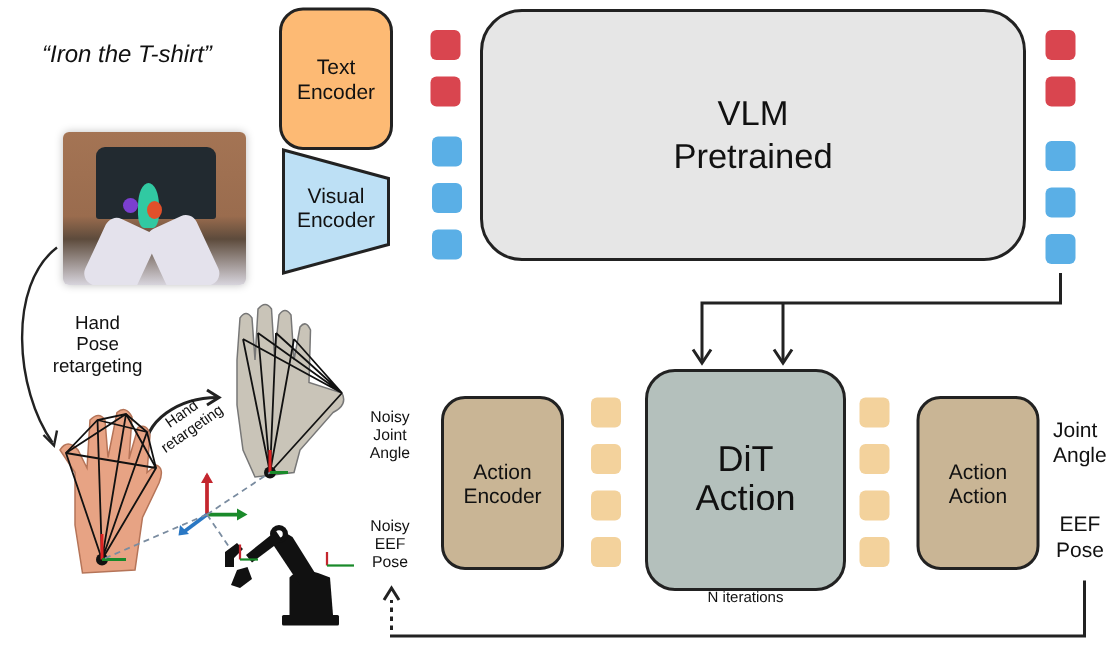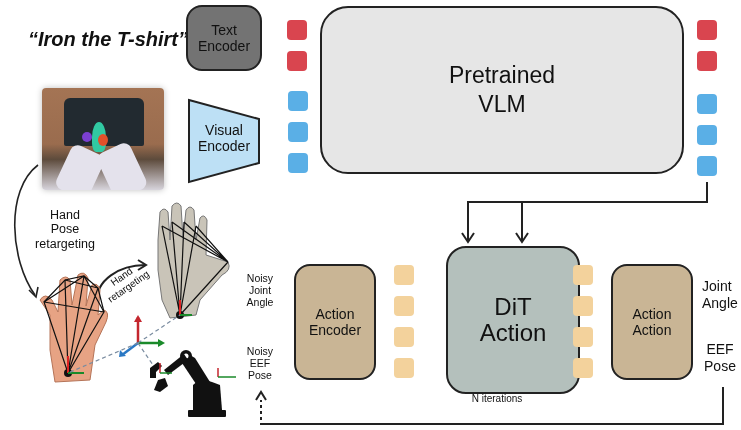--- a/index.html
+++ b/index.html
@@ -9,23 +9,23 @@
   .box { position:absolute; border:2px solid #222; border-radius:22px; box-sizing:border-box; display:flex; align-items:center; justify-content:center; text-align:center; }
   .tok { position:absolute; width:20px; height:20px; border-radius:4px; }
   .red { background:#d9454f; }
   .blue { background:#5aafe6; }
   .tan { background:#f3d29c; }
   svg.overlay { position:absolute; left:0; top:0; }
 </style>
 </head>
 <body>
 
-<div class="abs" style="left:28px;top:28px;font-size:20px;font-style:italic;font-weight:bold;">“Iron the T-shirt”</div>
+<div class="abs" style="left:28px;top:28px;font-size:16px;font-style:italic;">“Iron the T-shirt”</div>
 
-<div class="box" style="left:186px;top:5px;width:76px;height:66px;background:#737373;border-radius:16px;">
+<div class="box" style="left:186px;top:5px;width:76px;height:95px;background:#fdba74;border-radius:16px;">
   <div class="txt" style="font-size:14px;">
     <div>Text</div>
     <div>Encoder</div>
   </div>
 </div>
 
 <svg class="overlay" width="741" height="430">
   <polygon points="189,100 259,119 259,163 189,182" fill="#bde0f5" stroke="#222" stroke-width="2"></polygon>
 
   <path d="M707,182 L707,202 L468,202 L468,240" fill="none" stroke="#222" stroke-width="2"></path>
@@ -123,22 +123,22 @@
 </div>
 
 <div class="tok red" style="left:287px;top:20px;"></div>
 <div class="tok red" style="left:287px;top:51px;"></div>
 <div class="tok blue" style="left:288px;top:91px;"></div>
 <div class="tok blue" style="left:288px;top:122px;"></div>
 <div class="tok blue" style="left:288px;top:153px;"></div>
 
 <div class="box" style="left:320px;top:6px;width:364px;height:168px;background:#e6e6e6;border-radius:28px;">
   <div class="txt" style="font-size:23px;line-height:1.25;">
+    <div>VLM</div>
     <div>Pretrained</div>
-    <div>VLM</div>
   </div>
 </div>
 
 <div class="tok red" style="left:697px;top:20px;"></div>
 <div class="tok red" style="left:697px;top:51px;"></div>
 <div class="tok blue" style="left:697px;top:94px;"></div>
 <div class="tok blue" style="left:697px;top:125px;"></div>
 <div class="tok blue" style="left:697px;top:156px;"></div>
 
 <div class="abs txt" style="left:242px;top:272px;width:36px;font-size:10.5px;">
@@ -157,21 +157,21 @@
     <div>Action</div>
     <div>Encoder</div>
   </div>
 </div>
 
 <div class="tok tan" style="left:394px;top:265px;"></div>
 <div class="tok tan" style="left:394px;top:296px;"></div>
 <div class="tok tan" style="left:394px;top:327px;"></div>
 <div class="tok tan" style="left:394px;top:358px;"></div>
 
-<div class="box" style="left:430px;top:246px;width:134px;height:148px;background:#b4c0bc;border-radius:20px;margin-left:16px;">
+<div class="box" style="left:430px;top:246px;width:134px;height:148px;background:#b4c0bc;border-radius:20px;">
   <div class="txt" style="font-size:24px;line-height:1.1;">
     <div>DiT</div>
     <div>Action</div>
   </div>
 </div>
 
 <div class="tok tan" style="left:573px;top:265px;"></div>
 <div class="tok tan" style="left:573px;top:296px;"></div>
 <div class="tok tan" style="left:573px;top:327px;"></div>
 <div class="tok tan" style="left:573px;top:358px;"></div>

